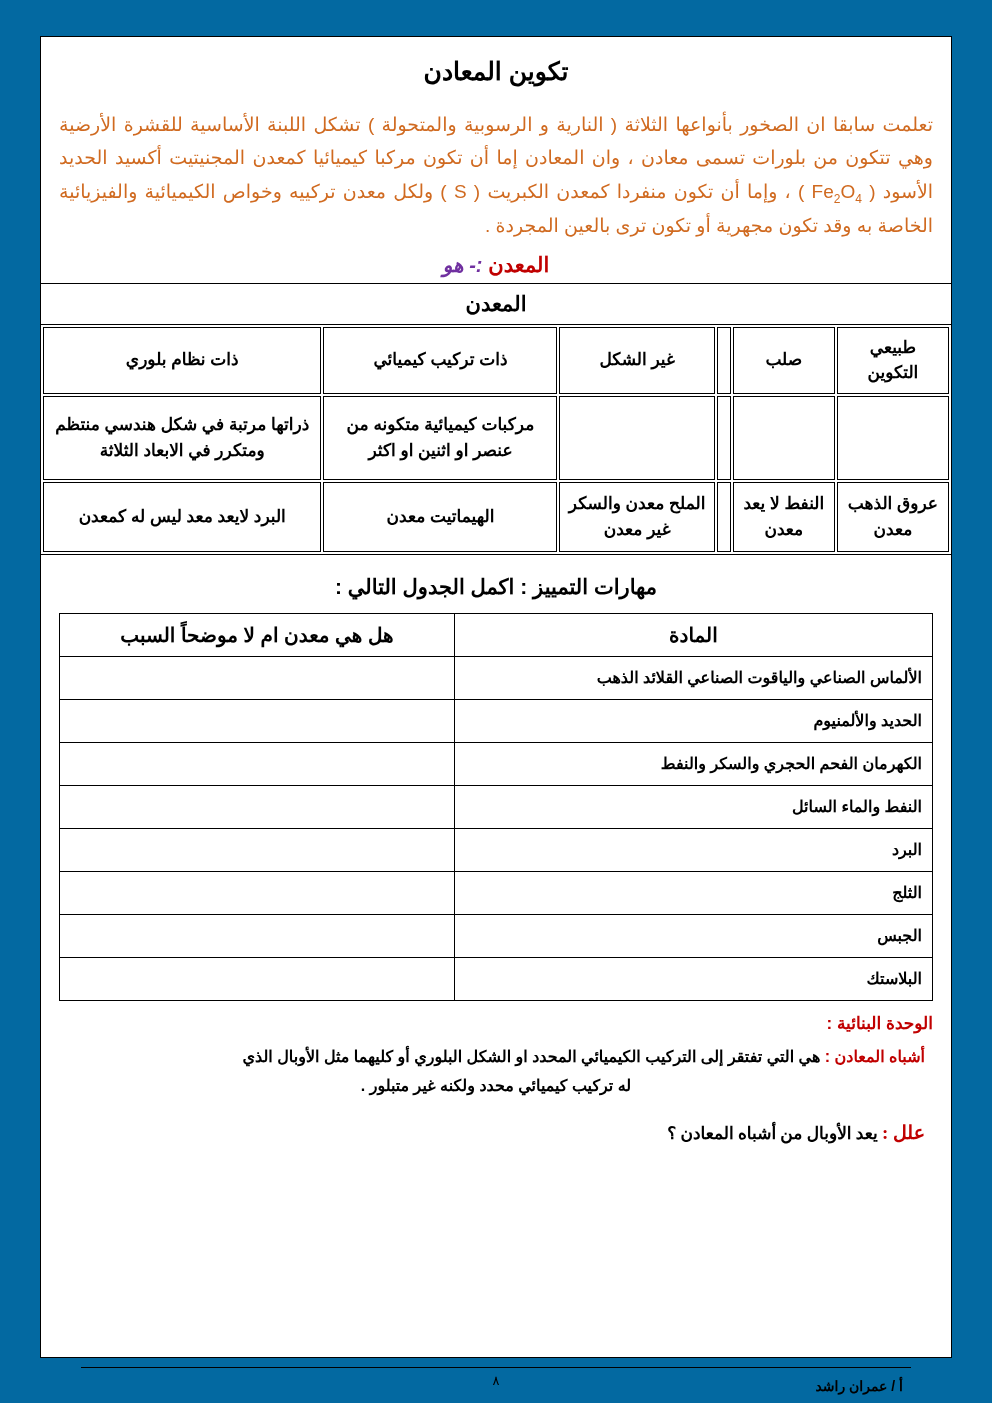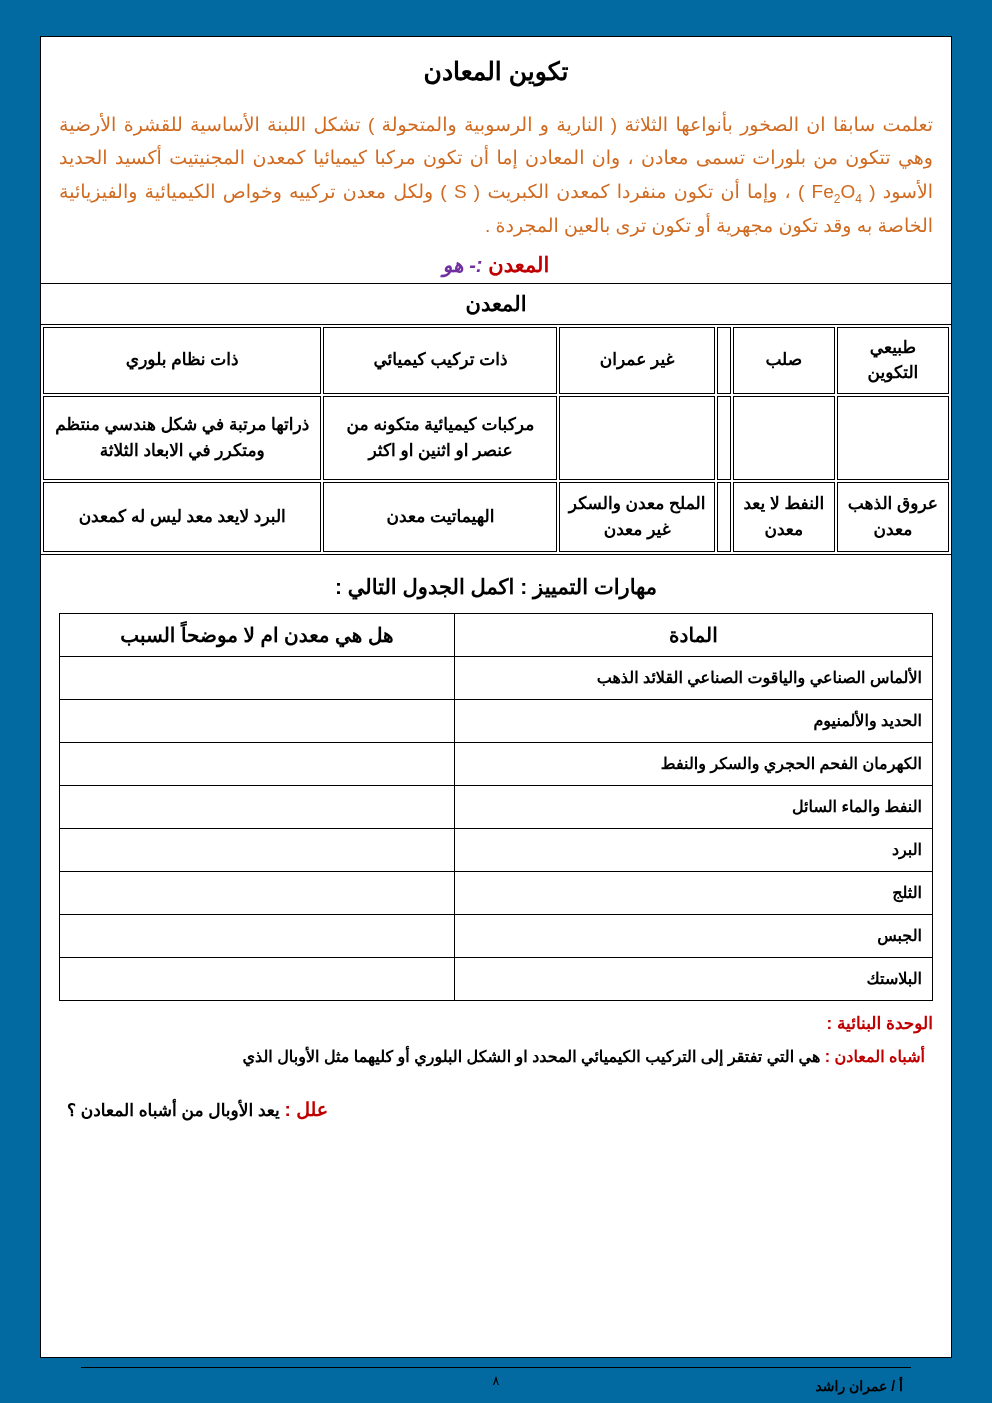--- a/index.html
+++ b/index.html
@@ -129,22 +129,23 @@
   }
   .para2 {
     font-size: 16px;
     padding: 4px 26px 0 26px;
     text-align: center;
     font-weight: bold;
   }
   .ask {
     font-size: 17px;
     padding: 26px 26px 0 26px;
-    text-align: left;
-    font-weight: bold;
+    text-align: right;
+    font-weight: bold;
+    font-family: Liberation Serif, serif;
   }
   .ask .lead { color: #c00000; font-weight: bold; font-size: 19px; }
   .footer {
     position: absolute;
     left: 0;
     right: 0;
     bottom: -44px;
     height: 34px;
   }
   .footer-line {
@@ -189,21 +190,21 @@
       </div>
 
       <div class="tbl-wrap-1">
         <div class="tbl1-head">المعدن</div>
         <table class="t1">
           <tbody>
               <tr class="r1">
             <td>طبيعي التكوين</td>
             <td>صلب</td>
             <td></td>
-            <td>غير عمران</td>
+            <td>غير الشكل</td>
             <td>ذات تركيب كيميائي</td>
             <td>ذات نظام بلوري</td>
           </tr>
           <tr class="r2">
             <td></td>
             <td></td>
             <td></td>
             <td></td>
             <td>مركبات كيميائية متكونه من عنصر او اثنين او اكثر</td>
             <td>ذراتها مرتبة في شكل هندسي منتظم ومتكرر في الابعاد الثلاثة</td>
@@ -264,20 +265,21 @@
         </tbody>
           </table>
       </div>
 
       <div class="red-head">الوحدة البنائية :</div>
 
       <div class="para">
         <span class="lead">أشباه المعادن :</span>
         <span>هي التي تفتقر إلى التركيب الكيميائي المحدد او الشكل البلوري أو كليهما مثل الأوبال الذي</span>
       </div>
+      <div class="para2">له تركيب كيميائي محدد ولكنه غير متبلور .</div>
 
       <div class="ask">
         <span class="lead">علل :</span>
         <span>يعد الأوبال من أشباه المعادن ؟</span>
       </div>
 
     </div>
 
     <div class="footer">
       <div class="footer-line"></div>

